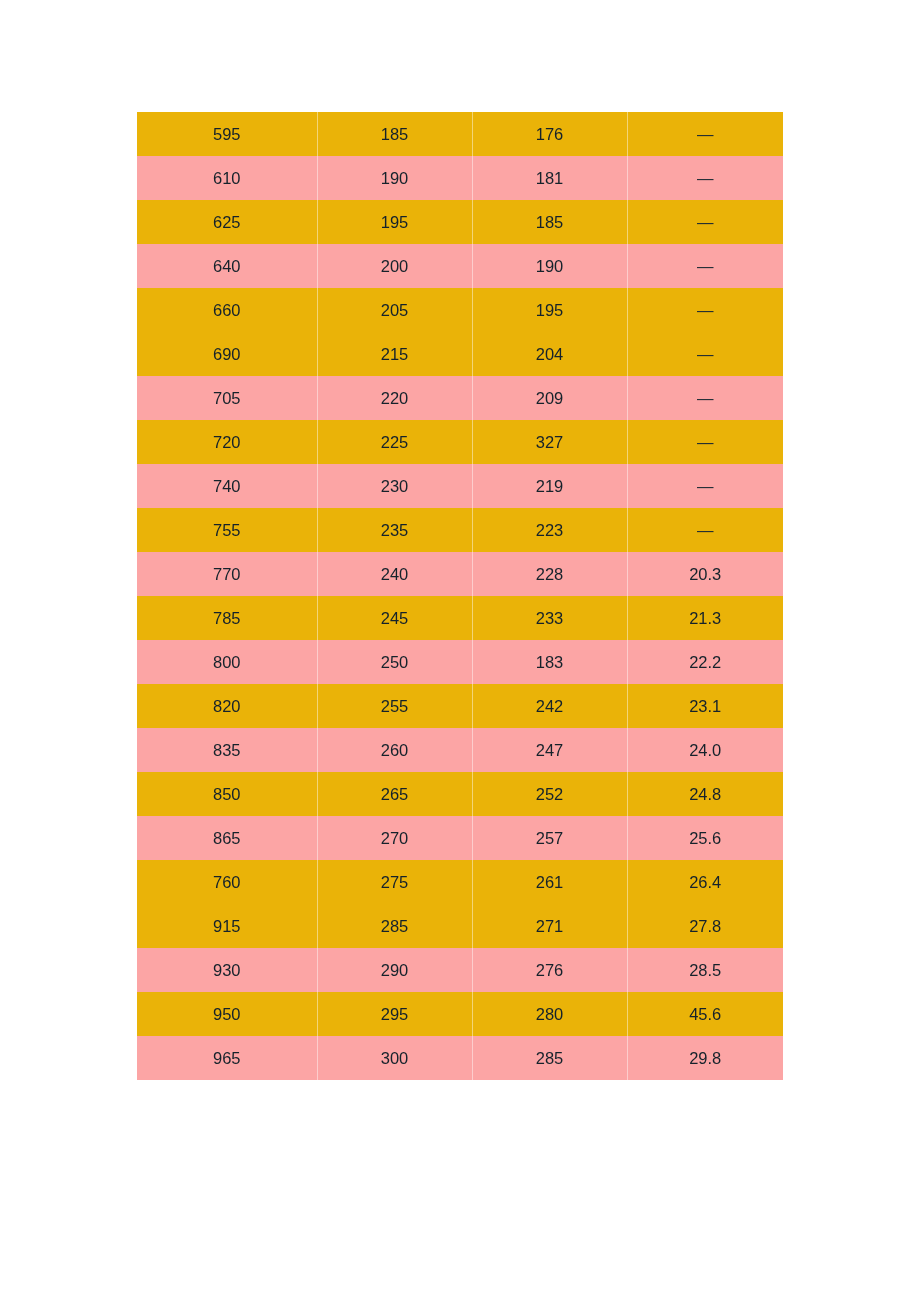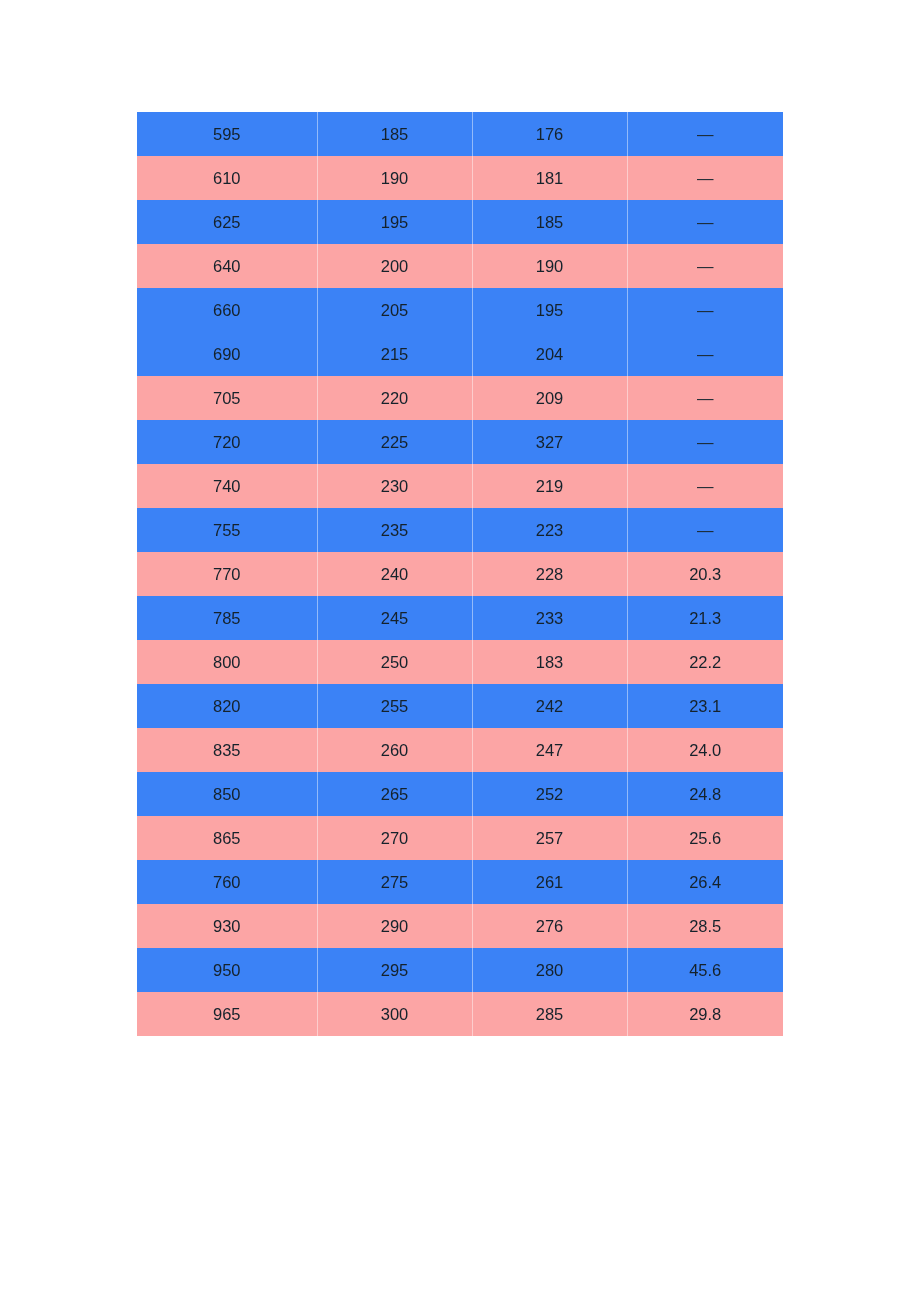--- a/index.html
+++ b/index.html
@@ -33,21 +33,21 @@
   .data-table col.c1 { width: 180px; }
   .data-table col.c2 { width: 155px; }
   .data-table col.c3 { width: 155px; }
   .data-table col.c4 { width: 156px; }
 
   .data-table tr {
     height: 44px;
   }
 
   .data-table tr.band-light {
-    background: #3b82f6;
+    background: #eab308;
   }
   .data-table tr.band-dark {
     background: #fca5a5;
   }
 
   .data-table td {
     text-align: center;
     vertical-align: middle;
     font-size: 16.5px;
     color: #15222b;
@@ -181,20 +181,26 @@
           <td>270</td>
           <td>257</td>
           <td>25.6</td>
         </tr>
         <tr class="band-light">
           <td>760</td>
           <td>275</td>
           <td>261</td>
           <td>26.4</td>
         </tr>
+        <tr class="band-light">
+          <td>915</td>
+          <td>285</td>
+          <td>271</td>
+          <td>27.8</td>
+        </tr>
         <tr class="band-dark">
           <td>930</td>
           <td>290</td>
           <td>276</td>
           <td>28.5</td>
         </tr>
         <tr class="band-light">
           <td>950</td>
           <td>295</td>
           <td>280</td>

